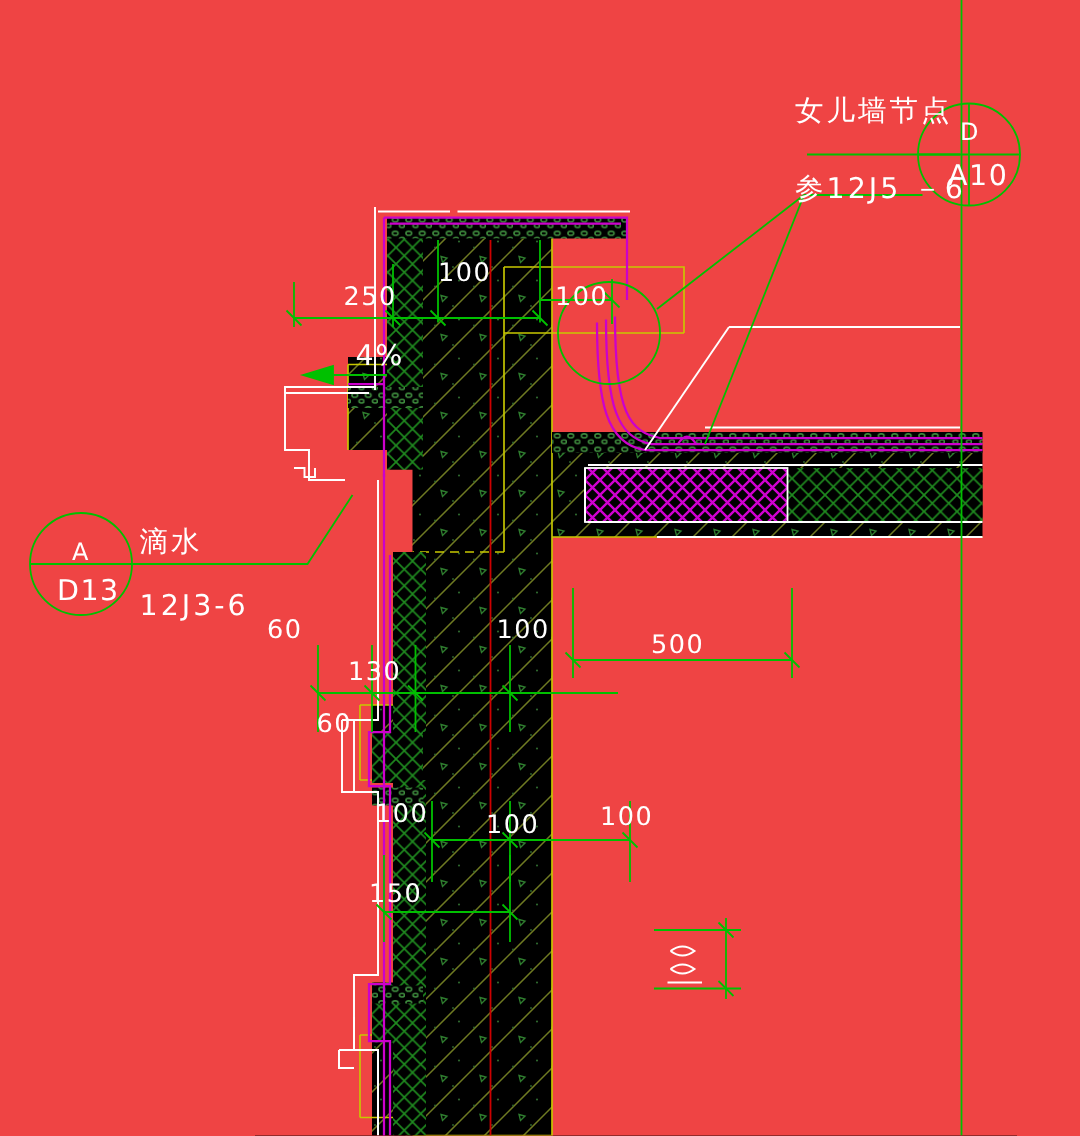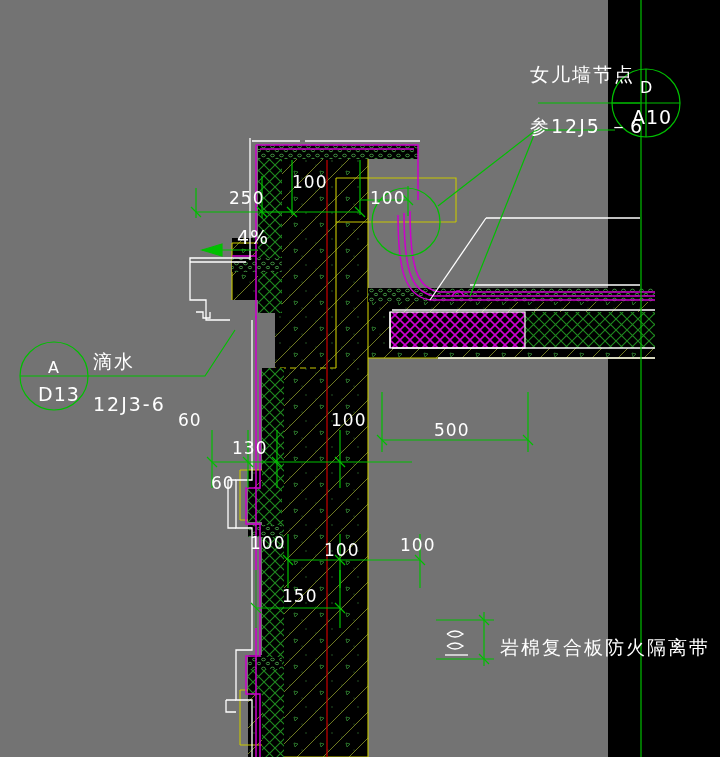--- a/index.html
+++ b/index.html
@@ -1,18 +1,18 @@
 <!DOCTYPE html>
 <html><head>
 <meta charset="utf-8">
 <style>
   html,body{margin:0;padding:0;background:#000;}
   body{width:720px;height:757px;overflow:hidden;
        font-family:"DejaVu Sans","Liberation Sans",sans-serif;}
-  #stage{position:relative;width:608px;height:757px;background:#737373;}
+  #stage{position:relative;width:720px;height:757px;background:#ef4444;}
   #stage svg{position:absolute;left:0;top:0;}
   .lbl{position:absolute;color:#fff;font-family:"DejaVu Sans","Liberation Sans",sans-serif;
        white-space:nowrap;line-height:1;letter-spacing:1px;}
   .dim{font-size:17px;}
   .cjk{font-size:19px;letter-spacing:2px;}
   .bub{font-size:16px;}
   .bubsm{font-size:19px;}
 </style>
 </head>
 <body>
@@ -214,29 +214,28 @@
 <div class="lbl cjk" style="left:530px;top:65px;">女儿墙节点</div>
 <div class="lbl cjk" style="left:530px;top:117px;">参12J5 －6</div>
 <div class="lbl bub" style="left:640px;top:80px;">D</div>
 <div class="lbl bubsm" style="left:632px;top:108px;">A10</div>
 
 <div class="lbl cjk" style="left:93px;top:352px;">滴水</div>
 <div class="lbl cjk" style="left:93px;top:395px;">12J3-6</div>
 <div class="lbl bub" style="left:48px;top:360px;">A</div>
 <div class="lbl bubsm" style="left:38px;top:385px;">D13</div>
 
-<div class="lbl cjk" style="left:500px;top:638px;">岩棉复合板防火隔离带</div>
 
 <div class="lbl dim" style="left:229px;top:190px;">250</div>
 <div class="lbl dim" style="left:237px;top:228px;font-size:19px;">4%</div>
 <div class="lbl dim" style="left:292px;top:174px;">100</div>
 <div class="lbl dim" style="left:370px;top:190px;">100</div>
 <div class="lbl dim" style="left:178px;top:412px;">60</div>
 <div class="lbl dim" style="left:232px;top:440px;">130</div>
 <div class="lbl dim" style="left:211px;top:475px;">60</div>
 <div class="lbl dim" style="left:331px;top:412px;">100</div>
 <div class="lbl dim" style="left:434px;top:422px;">500</div>
 <div class="lbl dim" style="left:250px;top:535px;">100</div>
 <div class="lbl dim" style="left:324px;top:542px;">100</div>
 <div class="lbl dim" style="left:400px;top:537px;">100</div>
-<div class="lbl dim" style="left:246px;top:588px;margin-left:36px;">150</div>
+<div class="lbl dim" style="left:246px;top:588px;">150</div>
 
 </div>
 
 </body></html>

